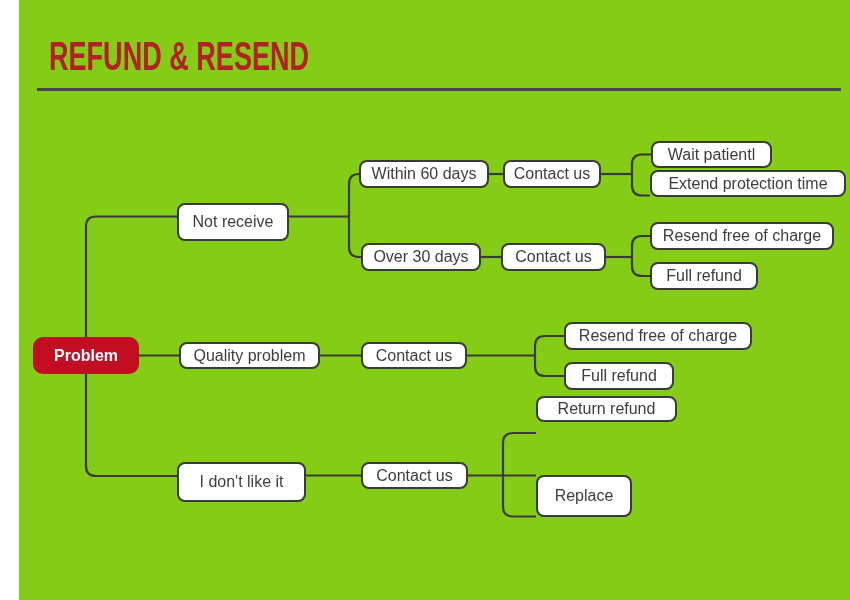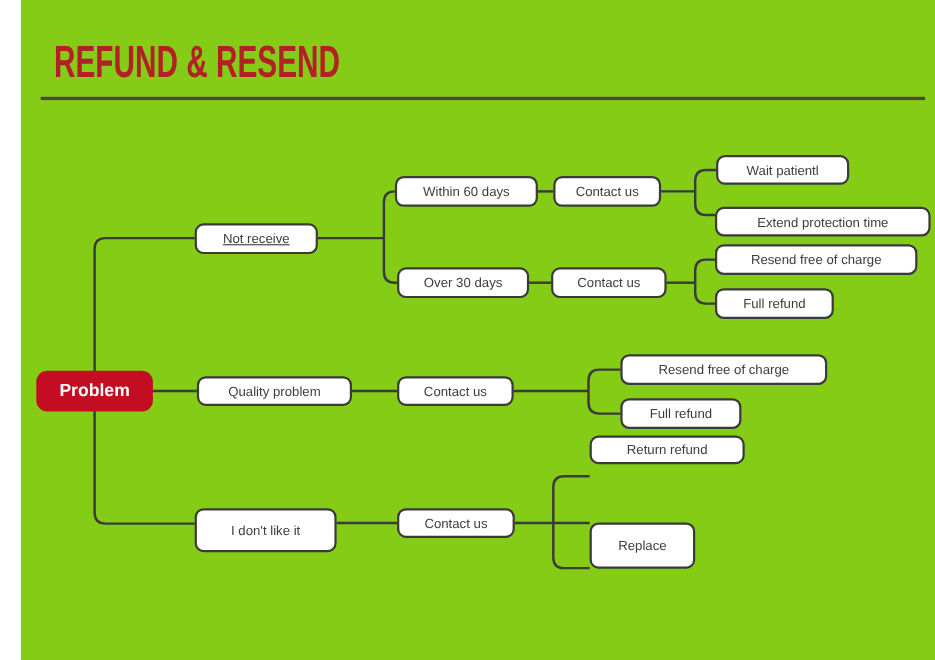--- a/index.html
+++ b/index.html
@@ -38,21 +38,21 @@
     stroke: var(--line-dark, #3a3a3a);
     stroke-width: 2.2;
   }
   .node {
     position: absolute;
     box-sizing: border-box;
     background: #ffffff;
     border: 2px solid var(--line-dark, #3a3a3a);
     border-radius: 8px;
     color: #3d3d3d;
-    font-size: 12px;
+    font-size: 16px;
     display: flex;
     align-items: center;
     justify-content: center;
     white-space: nowrap;
     z-index: 2;
   }
   .node-root {
     position: absolute;
     box-sizing: border-box;
     background: var(--node-red, #c30d23);
@@ -102,25 +102,25 @@
     <path d="M 516 355.5 V 366 Q 516 376 526 376 L 545 376"></path>
 
     <path d="M 287 475.5 H 342"></path>
     <path d="M 449 475.5 H 517"></path>
     <path d="M 484 475.5 V 443 Q 484 433 494 433 L 517 433"></path>
     <path d="M 484 475.5 V 506.5 Q 484 516.5 494 516.5 L 517 516.5"></path>
   </svg>
 
   <div class="node-root" style="left:14px; top:337px; width:106px; height:37px;">Problem</div>
 
-  <div class="node" style="left:158px; top:203px; width:112px; height:28px;text-decoration:underline;">Not receive</div>
+  <div class="node" style="left:158px; top:203px; width:112px; height:38px;">Not receive</div>
   <div class="node" style="left:340px; top:160px; width:130px; height:28px;">Within 60 days</div>
   <div class="node" style="left:484px; top:160px; width:98px; height:28px;">Contact us</div>
   <div class="node" style="left:632px; top:141px; width:121px; height:27px;">Wait patientl</div>
-  <div class="node" style="left:631px; top:188px; width:196px; height:27px;">Extend protection time</div>
+  <div class="node" style="left:631px; top:170px; width:196px; height:27px;">Extend protection time</div>
   <div class="node" style="left:342px; top:243px; width:120px; height:28px;">Over 30 days</div>
   <div class="node" style="left:482px; top:243px; width:105px; height:28px;">Contact us</div>
   <div class="node" style="left:631px; top:222px; width:184px; height:28px;">Resend free of charge</div>
   <div class="node" style="left:631px; top:262px; width:108px; height:28px;">Full refund</div>
 
   <div class="node" style="left:160px; top:342px; width:141px; height:27px;text-align:right;">Quality problem</div>
   <div class="node" style="left:342px; top:342px; width:106px; height:27px;">Contact us</div>
   <div class="node" style="left:545px; top:322px; width:188px; height:28px;">Resend free of charge</div>
   <div class="node" style="left:545px; top:362px; width:110px; height:28px;">Full refund</div>
 

